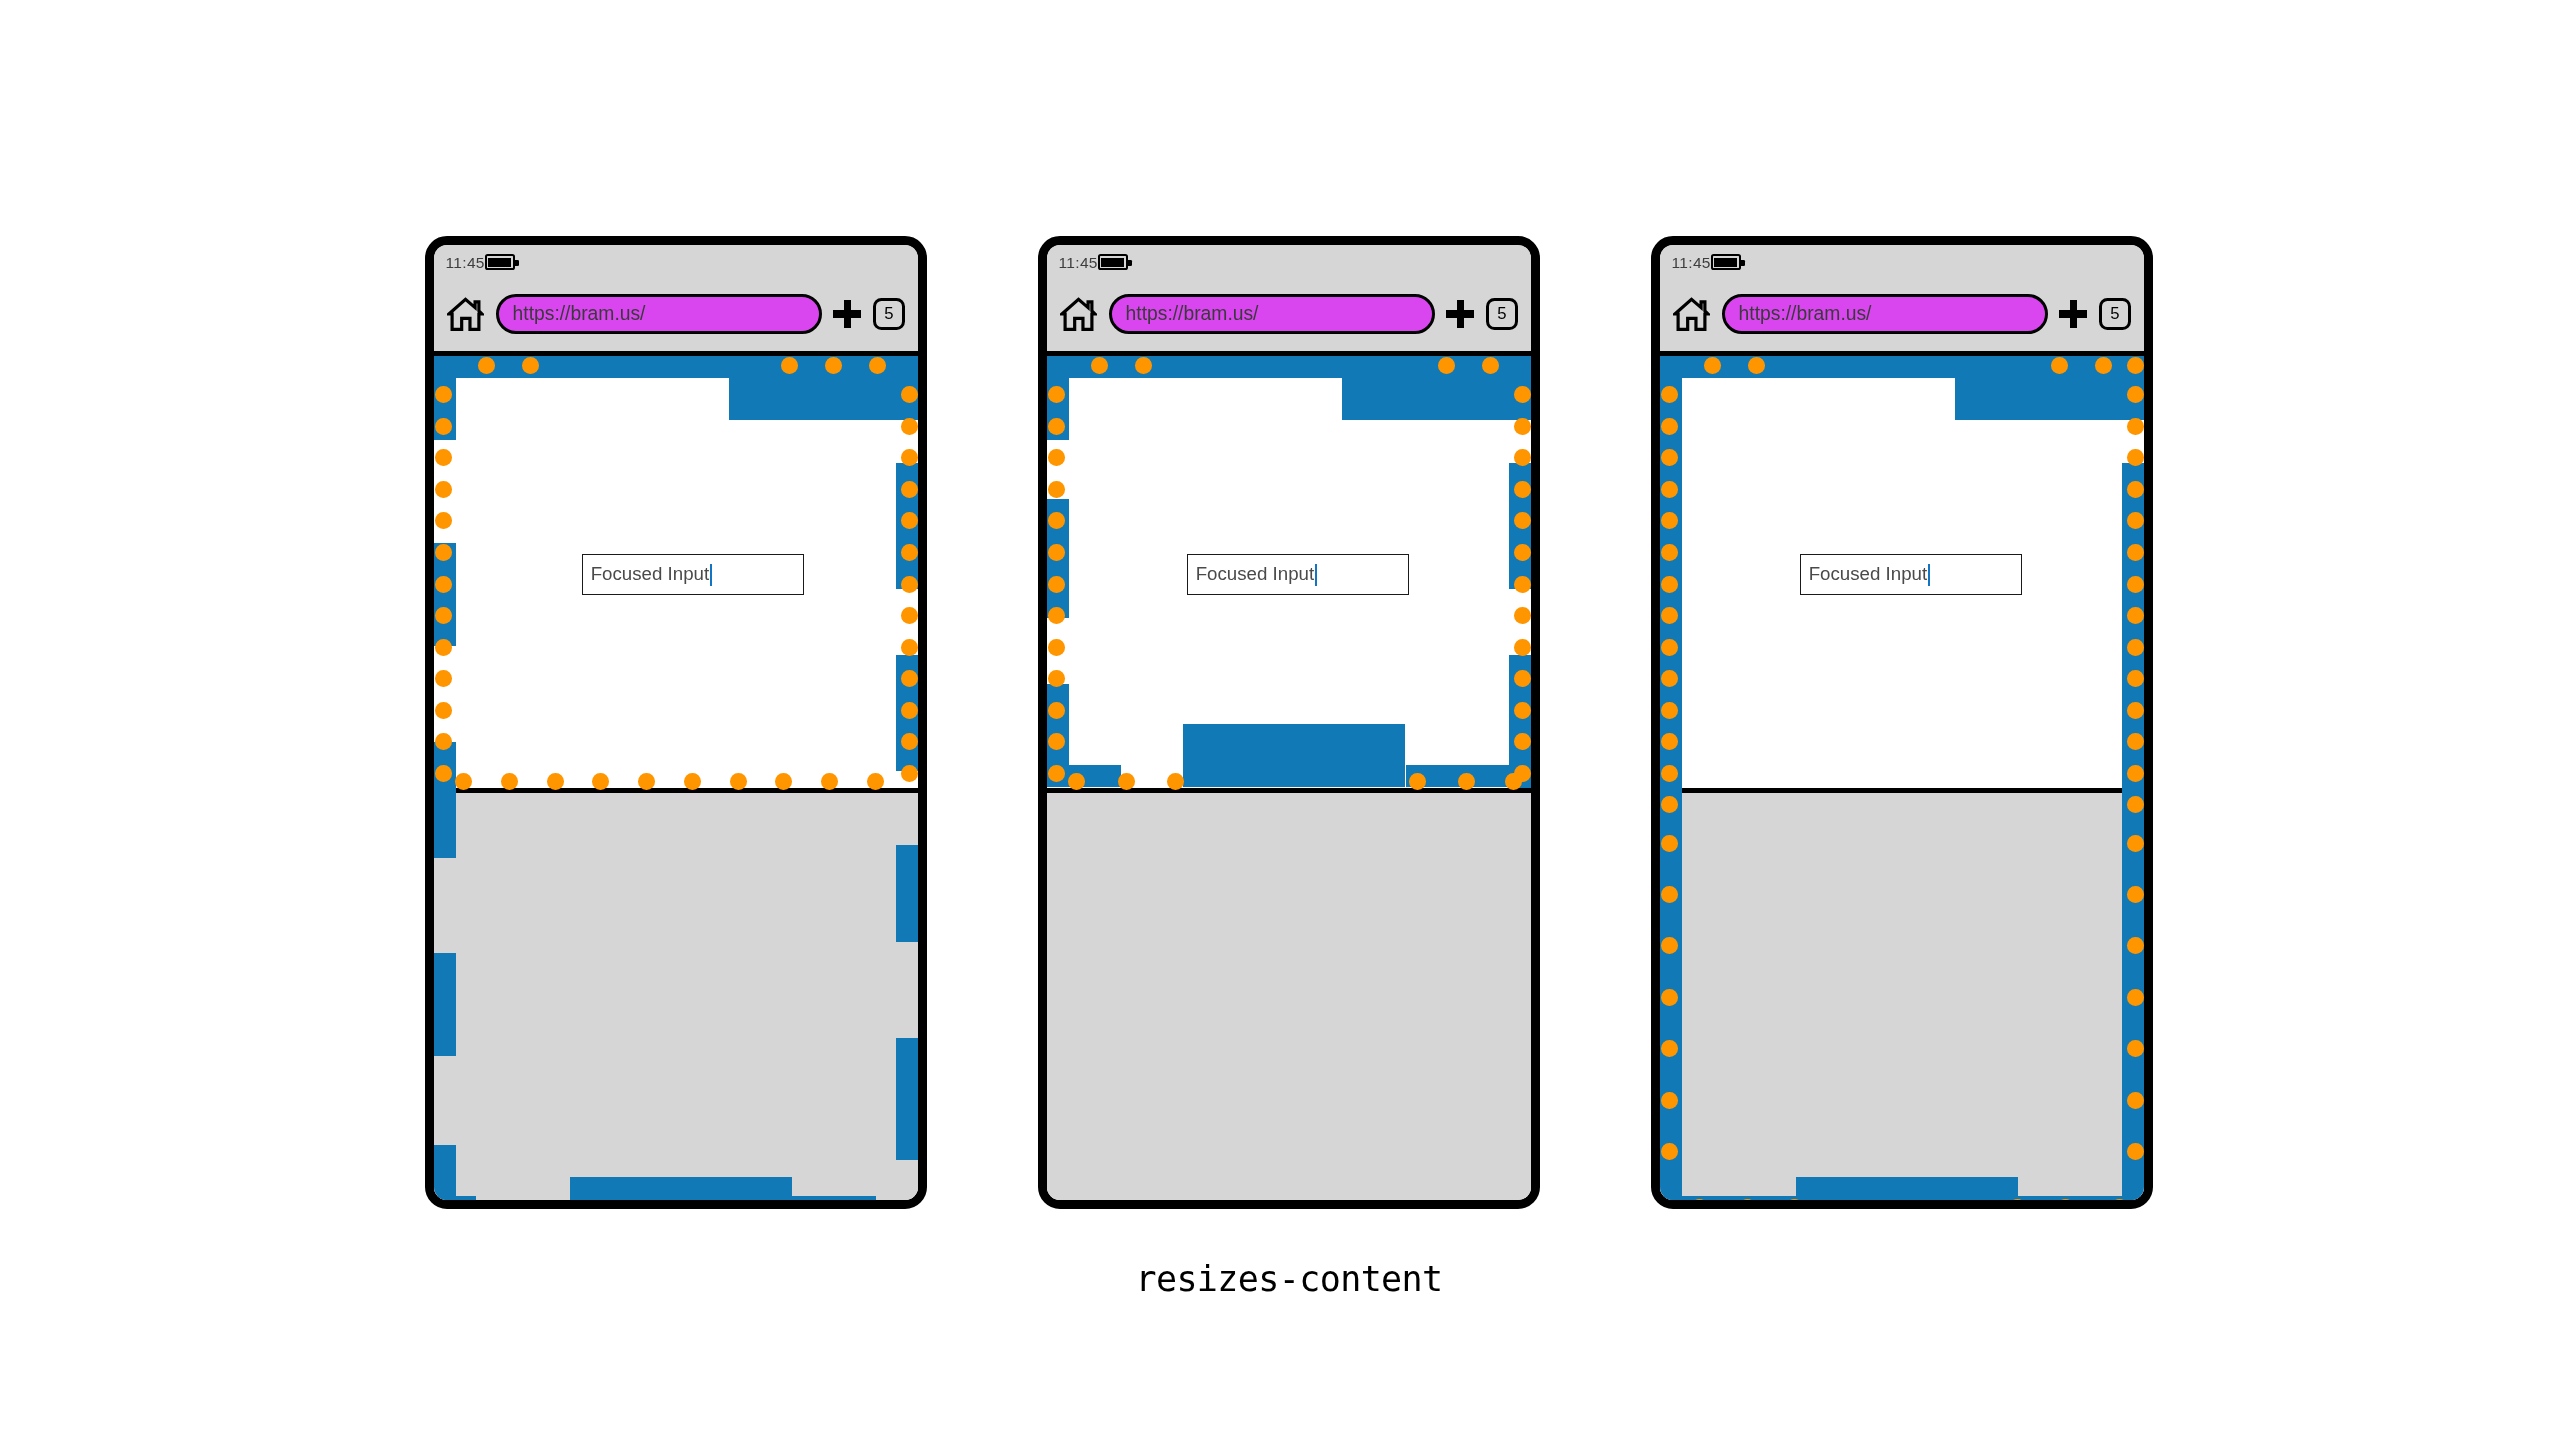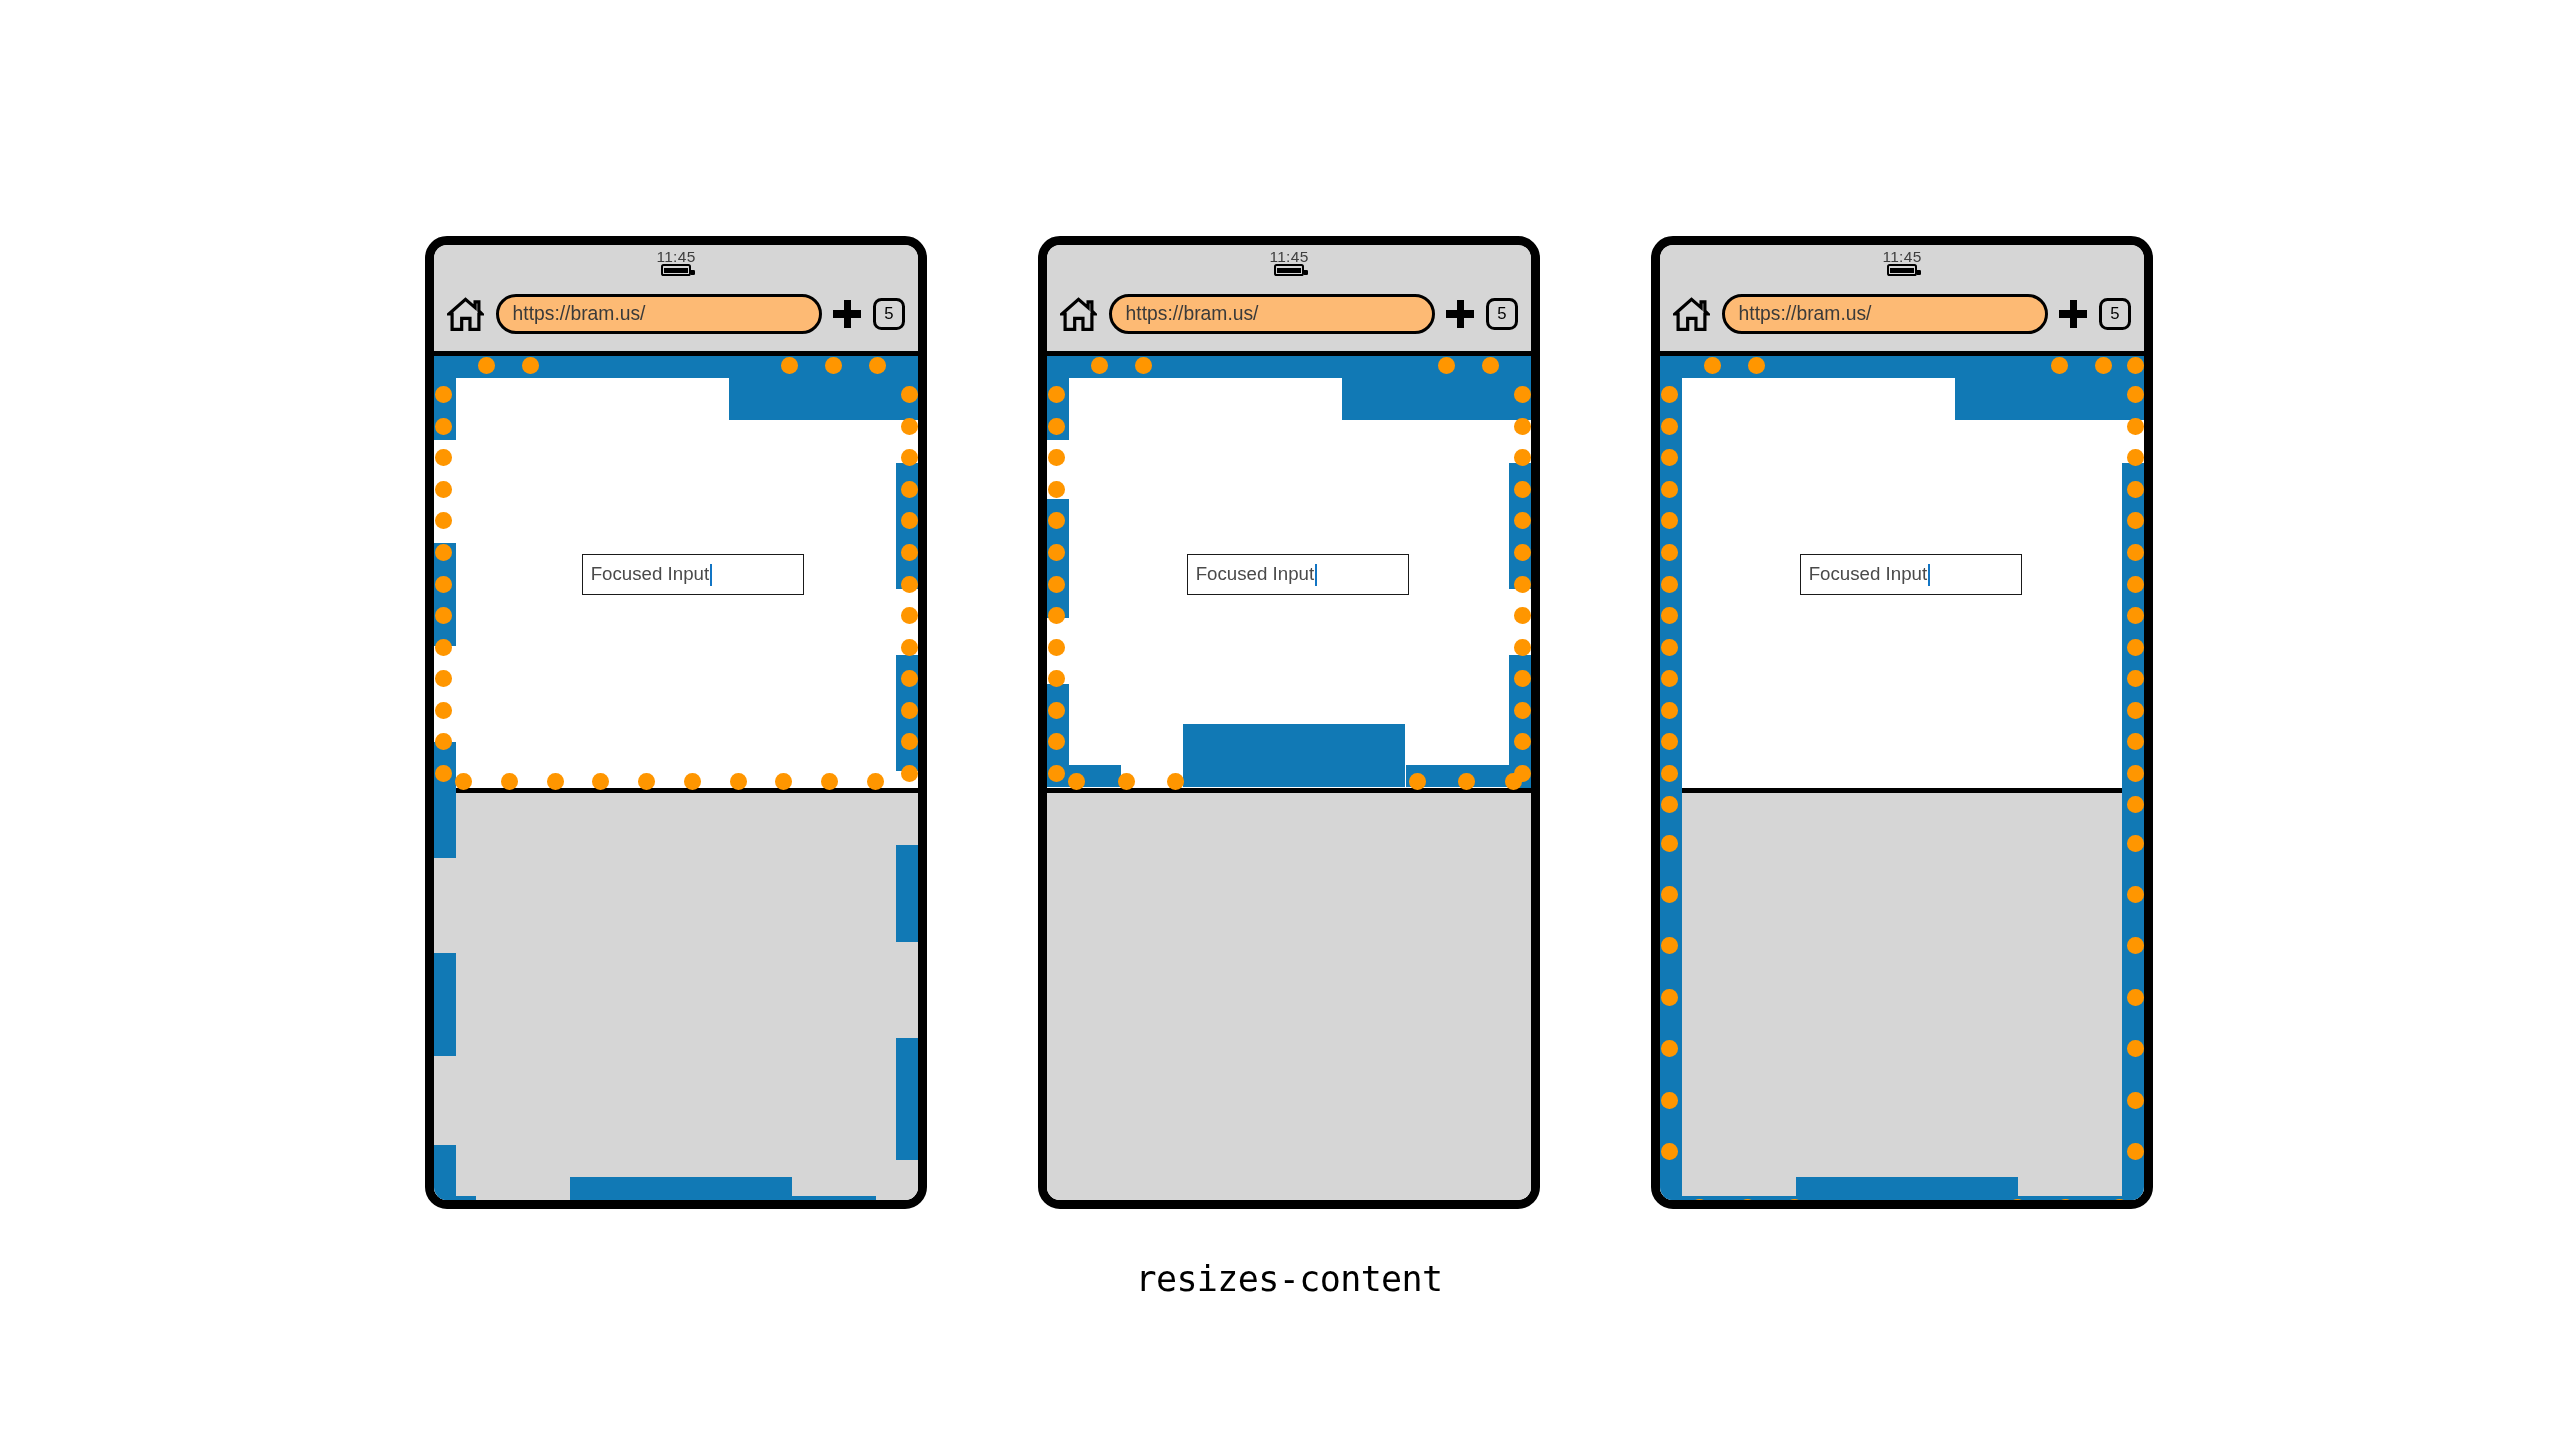--- a/index.html
+++ b/index.html
@@ -27,22 +27,22 @@
   
   .chrome{
     position:absolute;left:0;top:0;right:0;height:111px;
     background:#d6d6d6;
     box-sizing:border-box;
     border-bottom:5.8px solid #000;
     z-index:6;
   }
   .statusbar{
     position:absolute;left:0;top:0;right:0;height:31px;
-    display:flex;align-items:center;justify-content:space-between;
-    padding:3.9px 11.6px 0 11.6px;box-sizing:border-box;flex-direction:column;
+    display:flex;align-items:center;
+    padding:3.9px 11.6px 0 11.6px;box-sizing:border-box;
   }
   .clock{font-size:15.5px;color:#3e3e3e;letter-spacing:0.3px;line-height:1;}
   .battery{
     position:relative;width:30px;height:16px;
     border:2.6px solid #000;border-radius:2.6px;box-sizing:border-box;
     background:#d6d6d6;
   }
   .battery::before{
     content:"";position:absolute;left:1.3px;top:1.3px;right:1.3px;bottom:1.3px;background:#000;
   }
@@ -52,21 +52,21 @@
   }
 
   .toolbar{
     position:absolute;left:0;top:31px;right:0;height:76px;
     display:flex;align-items:center;gap:11.6px;
     padding:0 13px;box-sizing:border-box;
   }
   .home-icon{width:37px;height:36px;flex:0 0 auto;}
   .urlbar{
     flex:1 1 auto;height:40px;
-    background:#fdba74;
+    background:#d946ef;
     border:3.2px solid #000;
     border-radius:22px;
     box-sizing:border-box;
     display:flex;align-items:center;
     padding:0 14px;
   }
   .urltext{font-size:19.3px;color:#3a3a3a;line-height:1;white-space:nowrap;}
   .plus{
     width:28px;height:28px;flex:0 0 auto;position:relative;
   }

